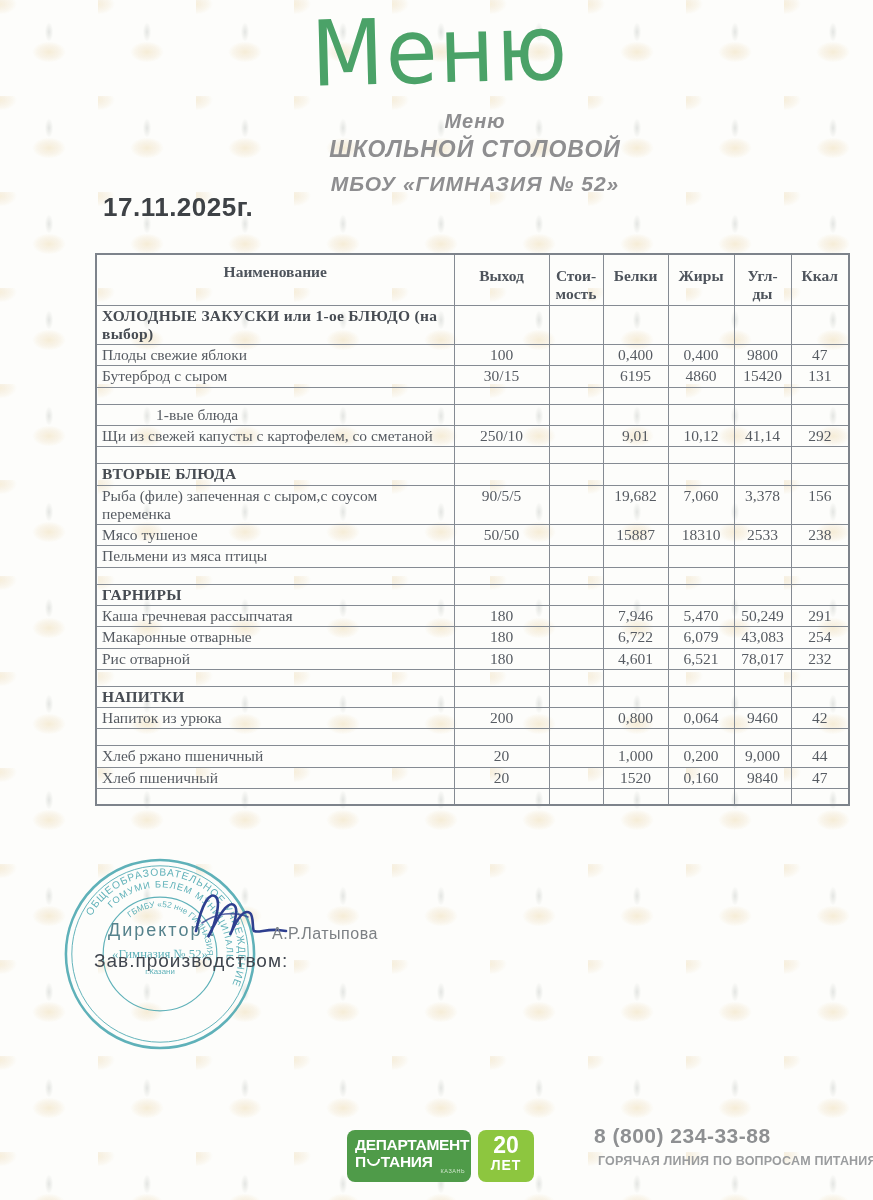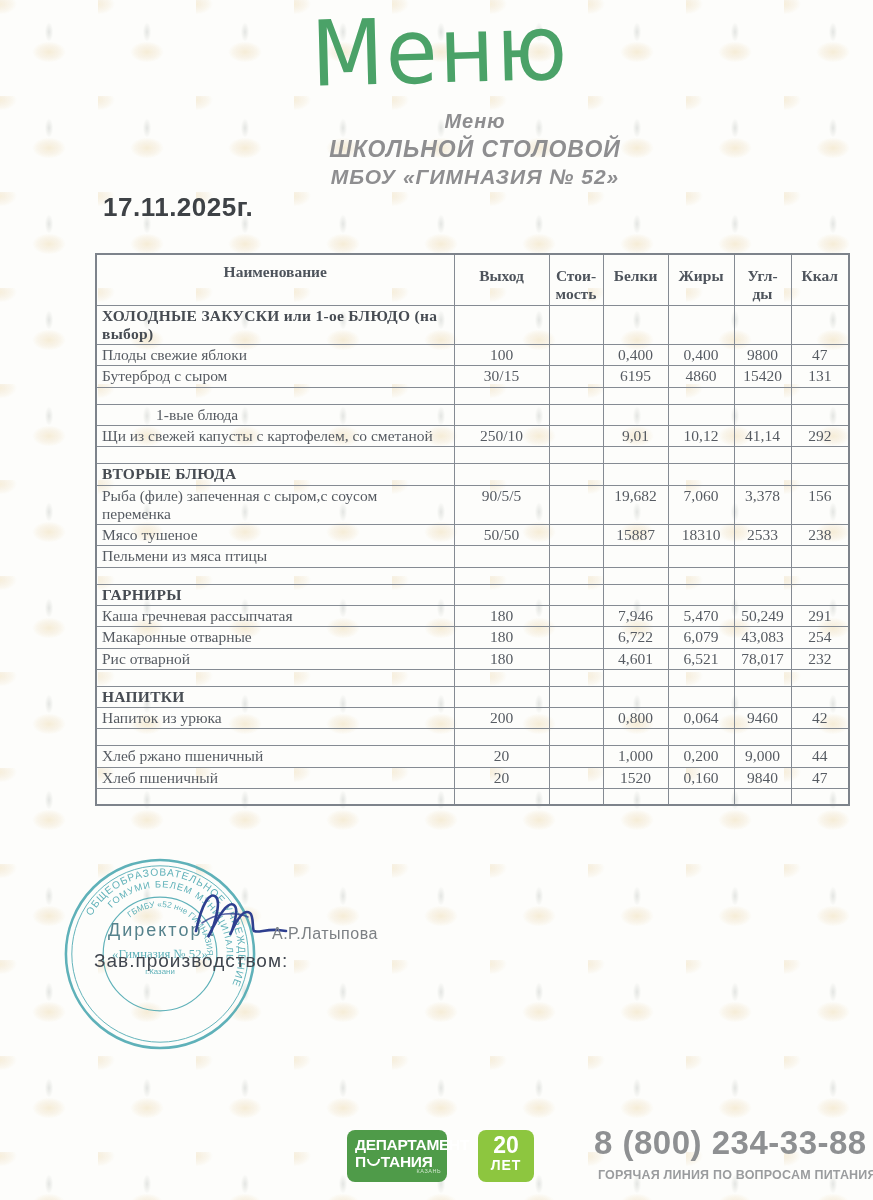--- a/index.html
+++ b/index.html
@@ -18,21 +18,21 @@
   
   .title-script {
     position:absolute; top:2px; left:140px; width:600px; text-align:center;
     font-family:"DejaVu Sans", sans-serif;
     font-size:84px; color:#4ba268; transform:rotate(-1.5deg) scaleY(1.08);
     letter-spacing:2px; font-weight:400;
   }
   .subtitle { position:absolute; top:110px; left:80px; width:790px; text-align:center;
     color:#8e8e90; font-weight:bold; font-style:italic; letter-spacing:1px; }
   .subtitle .s1 { font-size:20px; margin-bottom:3px; }
-  .subtitle .s2 { font-size:23px; margin-bottom:2px; }
+  .subtitle .s2 { font-size:23px; margin-bottom:9px; }
   .subtitle .s3 { font-size:21px; }
   .doc-date { position:absolute; top:192px; left:103px; font-size:26px; font-weight:bold;
     color:#3e4246; letter-spacing:0.5px; }
   
   .menu-table {
     position:absolute; top:253px; left:95px; width:753px;
     border-collapse:collapse; table-layout:fixed;
     font-family:"Liberation Serif", serif; font-size:15.5px; color:#565b62;
   }
   .menu-table col.w-name  { width:358px; }
@@ -59,33 +59,33 @@
   .row-total .c-num { text-align:center; }
   
   .stamp-wrap { position:absolute; top:856px; left:62px; width:196px; height:196px; opacity:0.88; }
   .director-line { position:absolute; top:920px; left:108px; font-size:18px; color:#56828c;
     letter-spacing:2px; font-weight:500; }
   .director-name { position:absolute; top:925px; left:272px; font-size:16px; color:#7c8084; letter-spacing:0.5px; }
   .signature { position:absolute; top:883px; left:182px; }
   .manager-line { position:absolute; top:950px; left:94px; font-size:19px; color:#41464f;
     letter-spacing:1px; font-weight:500; }
   
-  .dept-logo { position:absolute; top:1130px; left:347px; width:100px; height:52px;
+  .dept-logo { position:absolute; top:1130px; left:347px; width:124px; height:52px;
     background:#4f9b49; border-radius:8px; color:#fff; padding:7px 6px 0 8px; }
   .dept-logo .l1 { font-size:15.5px; font-weight:bold; letter-spacing:-0.3px; line-height:1.05; }
   .dept-logo .l2 { font-size:15.5px; font-weight:bold; letter-spacing:-0.3px; line-height:1.2; position:relative; }
   .smile-icon { display:inline-block; width:13px; height:7px; border:2.5px solid #fff;
     border-top:none; border-radius:0 0 9px 9px; margin:0 1px 1px 1px; vertical-align:baseline; }
   .dept-city { position:absolute; right:6px; bottom:8px; font-size:5.5px; letter-spacing:0.5px; color:#cfe6cc; }
   .years-badge { position:absolute; top:1130px; left:478px; width:56px; height:52px;
     background:#8dc63f; border-radius:8px; color:#fff; text-align:center; padding-top:5px; }
   .years-badge .y1 { font-size:23px; font-weight:bold; line-height:0.95; }
   .years-badge .y2 { font-size:14px; font-weight:bold; letter-spacing:1px; }
   .phone-block { position:absolute; top:1124px; left:594px; width:260px; }
-  .phone-number { font-size:33px; font-weight:bold; color:#8e9092; letter-spacing:0.5px; white-space:nowrap; }
+  .phone-number { font-size:21px; font-weight:bold; color:#8e9092; letter-spacing:0.5px; white-space:nowrap; }
   .hotline { margin-top:6px; font-size:12.5px; font-weight:bold; color:#9a9c9e; letter-spacing:0.2px;
     display:flex; align-items:center; gap:4px; white-space:nowrap; }
 </style>
 </head>
 <body>
 
 <div class="page">
 
   <div class="title-script">Меню</div>
 

